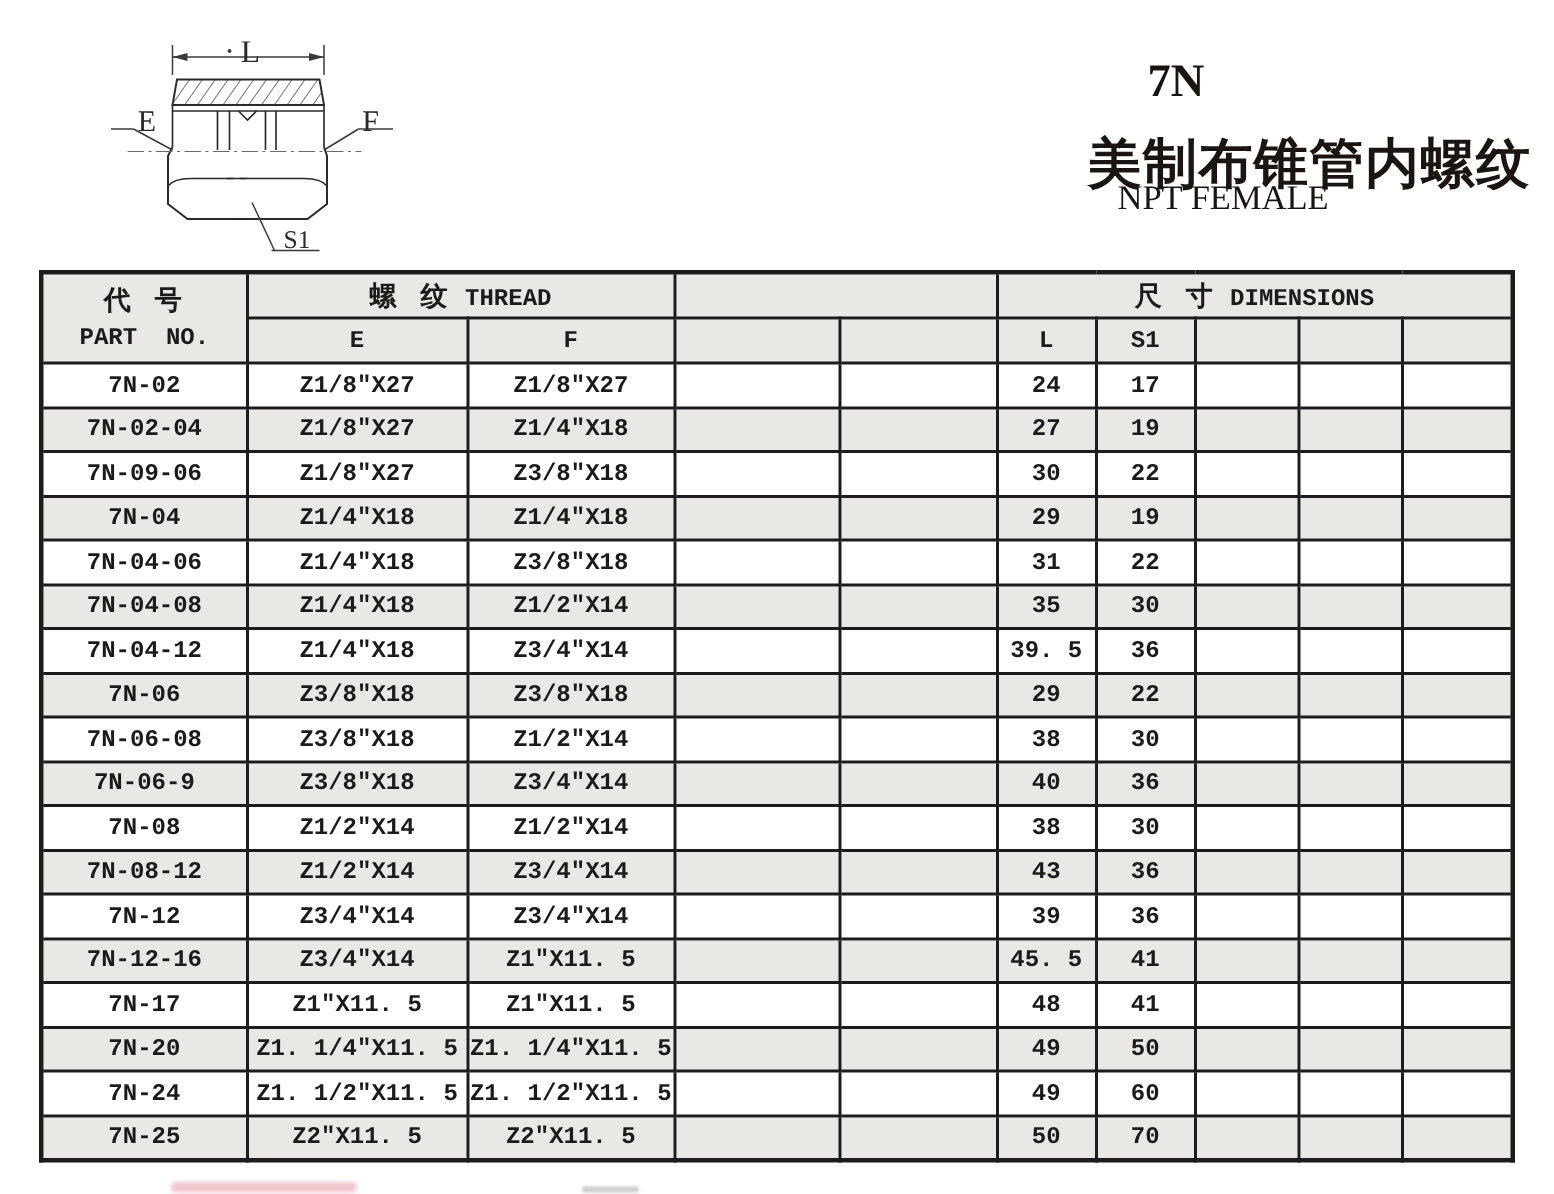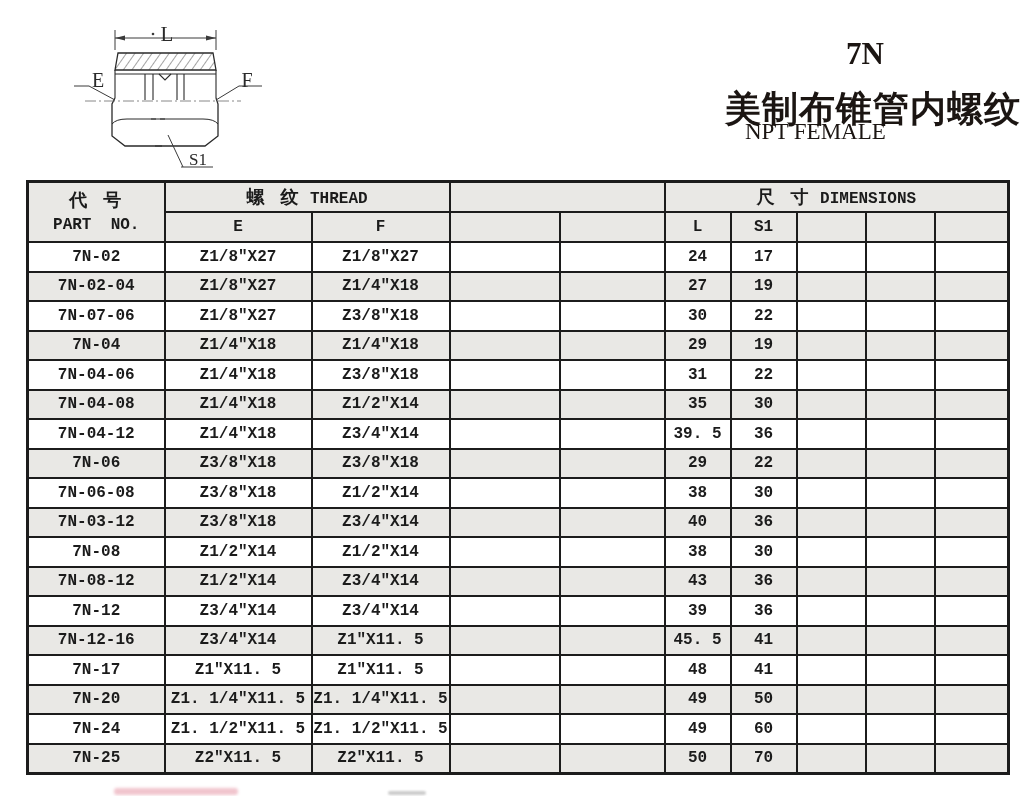--- a/index.html
+++ b/index.html
@@ -7,21 +7,21 @@
     --alt:#e9e8e5;
     --ink:#1b1512;
   }
   html,body{margin:0;padding:0;}
   body{
     width:1036px;height:796px;position:relative;background:#ffffff;
     font-family:"Liberation Sans", sans-serif;overflow:hidden;
   }
   
   .title-code{
-    position:absolute;top:36px;left:765px;width:200px;text-align:center;
+    position:absolute;top:36px;left:765px;width:200px;
     font-family:"Liberation Serif", serif;font-weight:bold;font-size:31px;color:var(--ink);
   }
   .title-zh{
     position:absolute;top:85px;left:725px;width:280px;text-align:center;
     font-family:"Liberation Sans", sans-serif;font-weight:bold;font-size:36px;
     letter-spacing:1px;color:var(--ink);white-space:nowrap;
   }
   .title-en{
     position:absolute;top:119px;left:745px;width:280px;
     font-family:"Liberation Serif", serif;font-size:23px;color:var(--ink);
@@ -183,21 +183,21 @@
         <td class="ws-pre">Z1/4″X18</td>
         <td class="ws-pre"></td>
         <td class="ws-pre"></td>
         <td class="ws-pre">27</td>
         <td class="ws-pre">19</td>
         <td class="ws-pre"></td>
         <td class="ws-pre"></td>
         <td class="ws-pre"></td>
       </tr>
       <tr>
-        <td class="ws-pre">7N-07-06</td>
+        <td class="ws-pre">7N-09-06</td>
         <td class="ws-pre">Z1/8″X27</td>
         <td class="ws-pre">Z3/8″X18</td>
         <td class="ws-pre"></td>
         <td class="ws-pre"></td>
         <td class="ws-pre">30</td>
         <td class="ws-pre">22</td>
         <td class="ws-pre"></td>
         <td class="ws-pre"></td>
         <td class="ws-pre"></td>
       </tr>
@@ -267,21 +267,21 @@
         <td class="ws-pre">Z1/2″X14</td>
         <td class="ws-pre"></td>
         <td class="ws-pre"></td>
         <td class="ws-pre">38</td>
         <td class="ws-pre">30</td>
         <td class="ws-pre"></td>
         <td class="ws-pre"></td>
         <td class="ws-pre"></td>
       </tr>
       <tr>
-        <td class="ws-pre">7N-03-12</td>
+        <td class="ws-pre">7N-06-9</td>
         <td class="ws-pre">Z3/8″X18</td>
         <td class="ws-pre">Z3/4″X14</td>
         <td class="ws-pre"></td>
         <td class="ws-pre"></td>
         <td class="ws-pre">40</td>
         <td class="ws-pre">36</td>
         <td class="ws-pre"></td>
         <td class="ws-pre"></td>
         <td class="ws-pre"></td>
       </tr>

